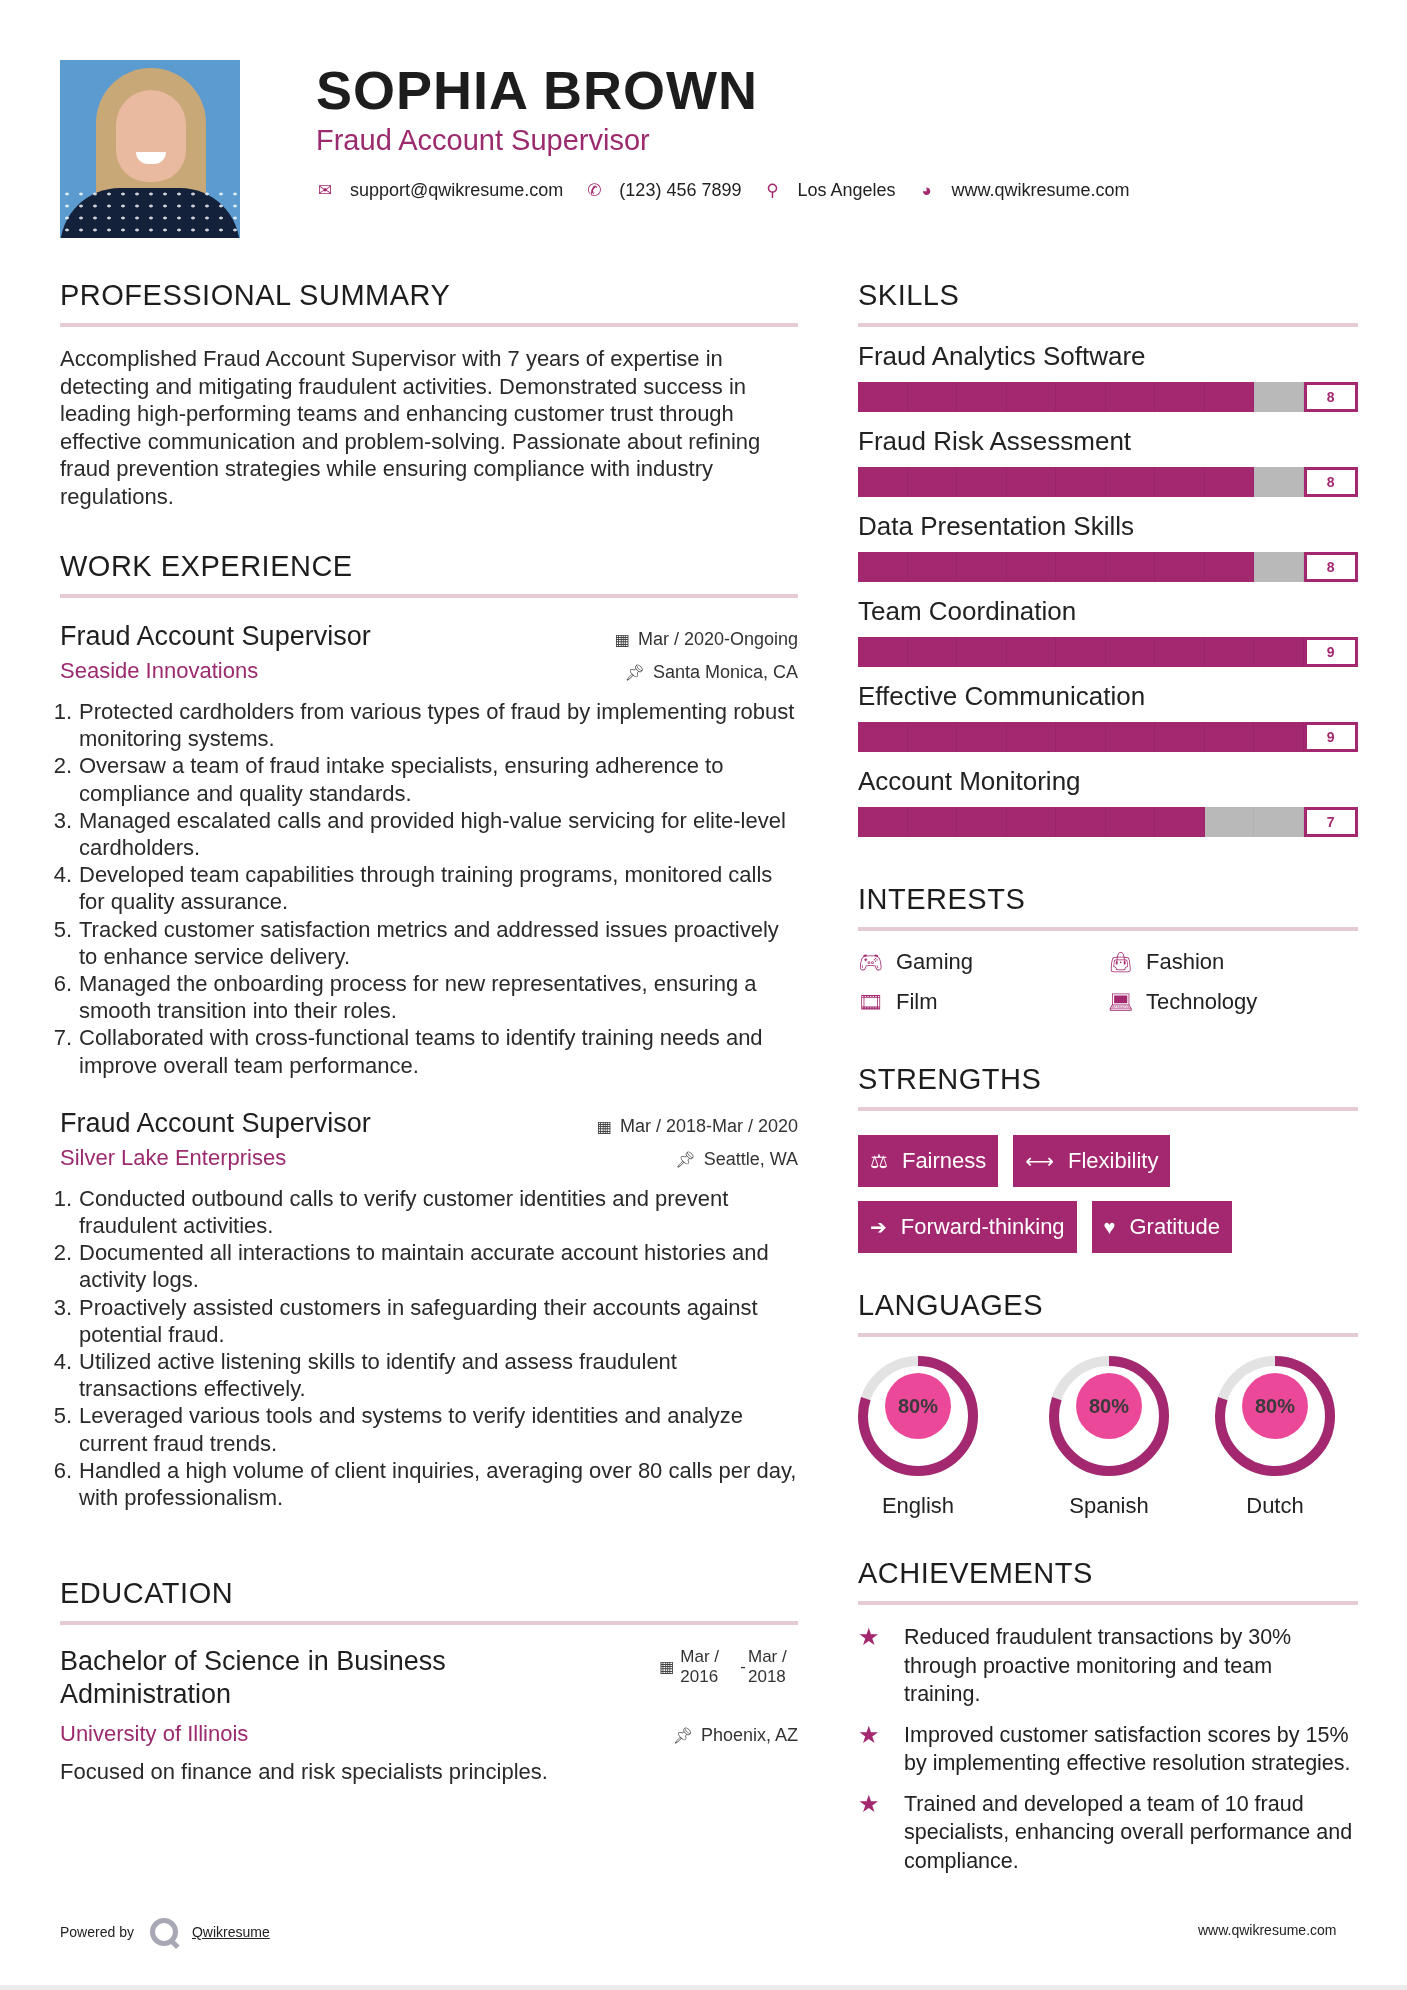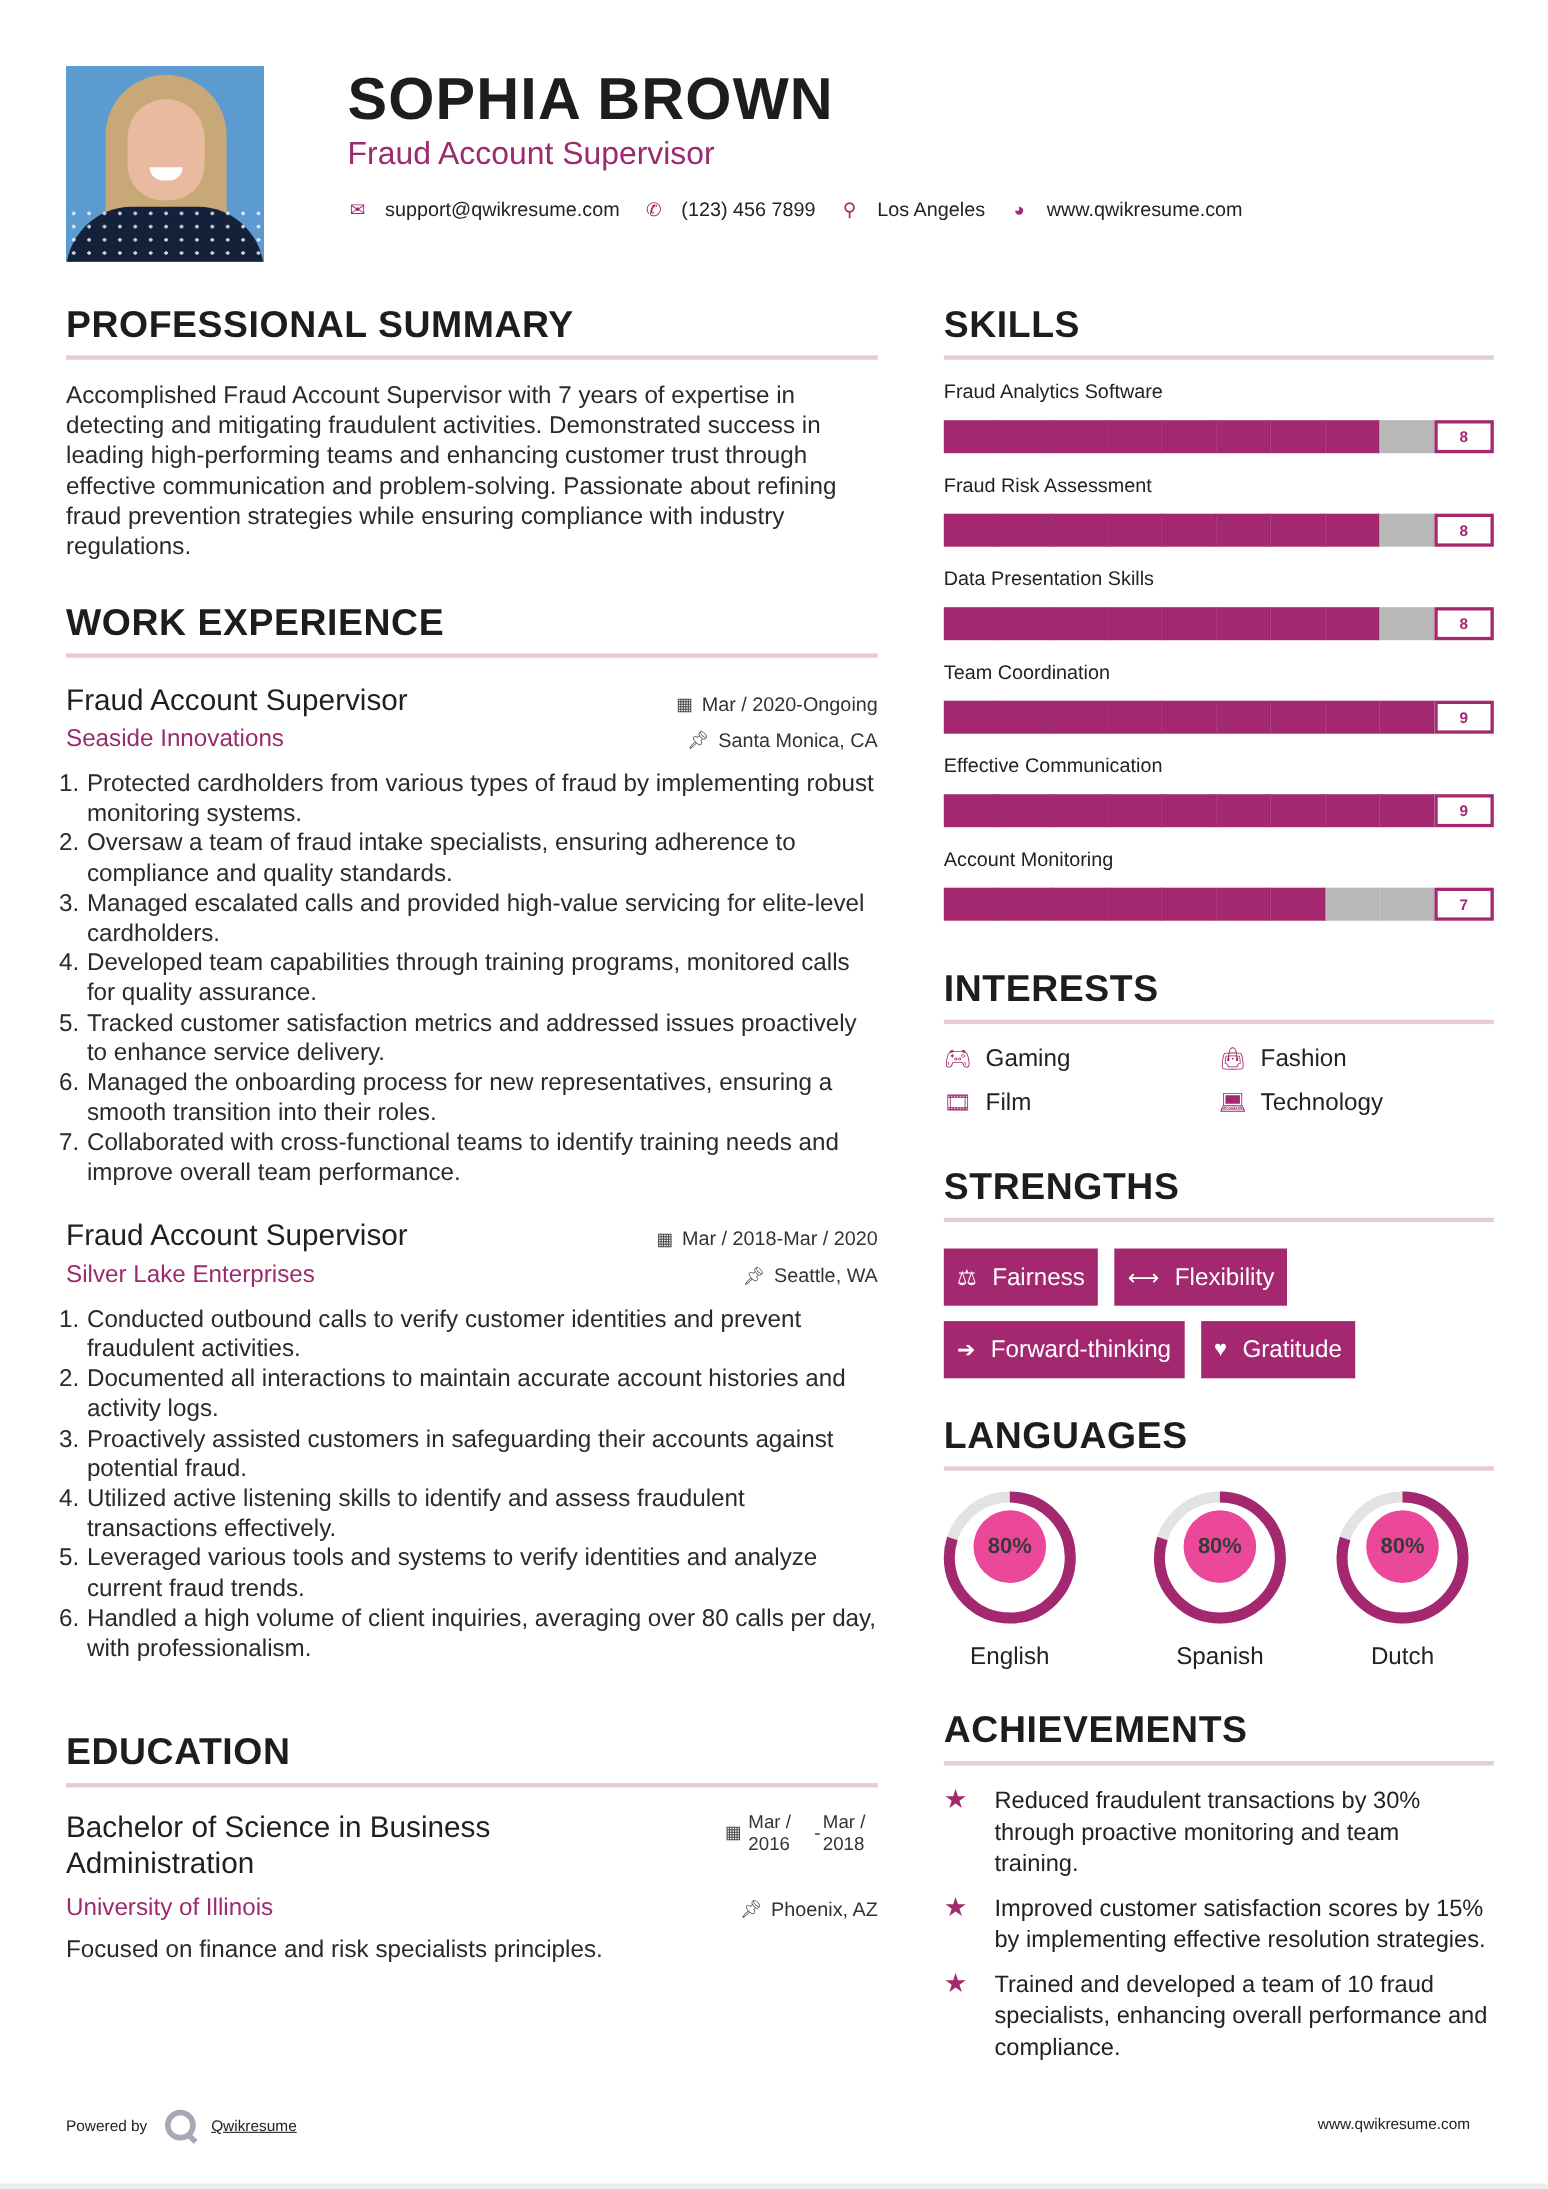--- a/index.html
+++ b/index.html
@@ -18,21 +18,21 @@
 
   .name { position: absolute; left: 316px; top: 56px; font-size: 54px; font-weight: 700; letter-spacing: 1px; color: #1d1d1d; line-height: 68px; }
   .job-title { position: absolute; left: 316px; top: 122px; font-size: 29px; color: #9b2a6e; line-height: 36px; }
   .contacts { position: absolute; left: 316px; top: 180px; display: flex; align-items: center; font-size: 18px; color: #222; }
   .contacts .ci { display: flex; align-items: center; margin-right: 22px; }
   .contacts .ico { color: #a4286f; font-size: 17px; margin-right: 16px; width: 18px; text-align: center; }
 
   
   .left { position: absolute; left: 60px; top: 275px; width: 738px; }
   .right { position: absolute; left: 858px; top: 275px; width: 500px; }
-  .sec-h { font-size: 34px; font-weight: 700; color: #1d1d1d; letter-spacing: .5px; line-height: 40px; }
+  .sec-h { font-size: 29px; font-weight: 400; color: #1d1d1d; letter-spacing: .5px; line-height: 40px; }
   .sec-line { height: 4px; background: #e6cbd6; margin-top: 8px; }
   .summary { font-size: 22px; line-height: 27.5px; color: #2a2a2a; margin-top: 18px; }
 
   .job { margin-top: 20px; }
   .job-head { display: flex; justify-content: space-between; align-items: baseline; }
   .job-role { font-size: 27px; color: #1f1f1f; line-height: 36px; }
   .meta { font-size: 18px; color: #333; display: flex; align-items: center; }
   .meta .mi { font-size: 16px; margin-right: 8px; color: #444; }
   .company { font-size: 22px; color: #9b2a6e; line-height: 34px; }
   ol.bullets { list-style: none; margin-top: 10px; }
@@ -43,21 +43,21 @@
   .edu-degree { font-size: 27px; line-height: 33px; color: #1f1f1f; width: 560px; }
   .edu-dates { display: flex; font-size: 17px; color: #333; line-height: 20px; margin-top: 2px; }
   .edu-dates .mi { font-size: 16px; margin-right: 6px; margin-top: 10px; color: #444; }
   .edu-dates .d { width: 50px; }
   .edu-dates .dash { margin: 10px 2px 0 10px; }
   .edu-row2 { display: flex; justify-content: space-between; align-items: baseline; margin-top: 6px; }
   .edu-desc { font-size: 22px; color: #2a2a2a; margin-top: 8px; }
 
   
   .skill { margin-top: 14px; }
-  .skill-name { font-size: 18px; color: #222; line-height: 30px; }
+  .skill-name { font-size: 26px; color: #222; line-height: 30px; }
   .bar { position: relative; height: 30px; margin-top: 11px; display: flex; }
   .seg { flex: 1; height: 30px; }
   .seg.on { background: #a4286f; border-right: 1px solid #9a2468; }
   .seg.off { background: #b9b9b9; border-right: 1px solid #b0b0b0; }
   .seg.score { background: #fff; border: 3px solid #a4286f; display: flex; align-items: center; justify-content: center; font-size: 14px; font-weight: 700; color: #a4286f; }
 
   .interests { display: grid; grid-template-columns: 250px 250px; row-gap: 14px; margin-top: 18px; }
   .int { display: flex; align-items: center; font-size: 22px; color: #222; }
   .int .ii { color: #a4286f; font-size: 20px; width: 30px; margin-right: 8px; }
 

